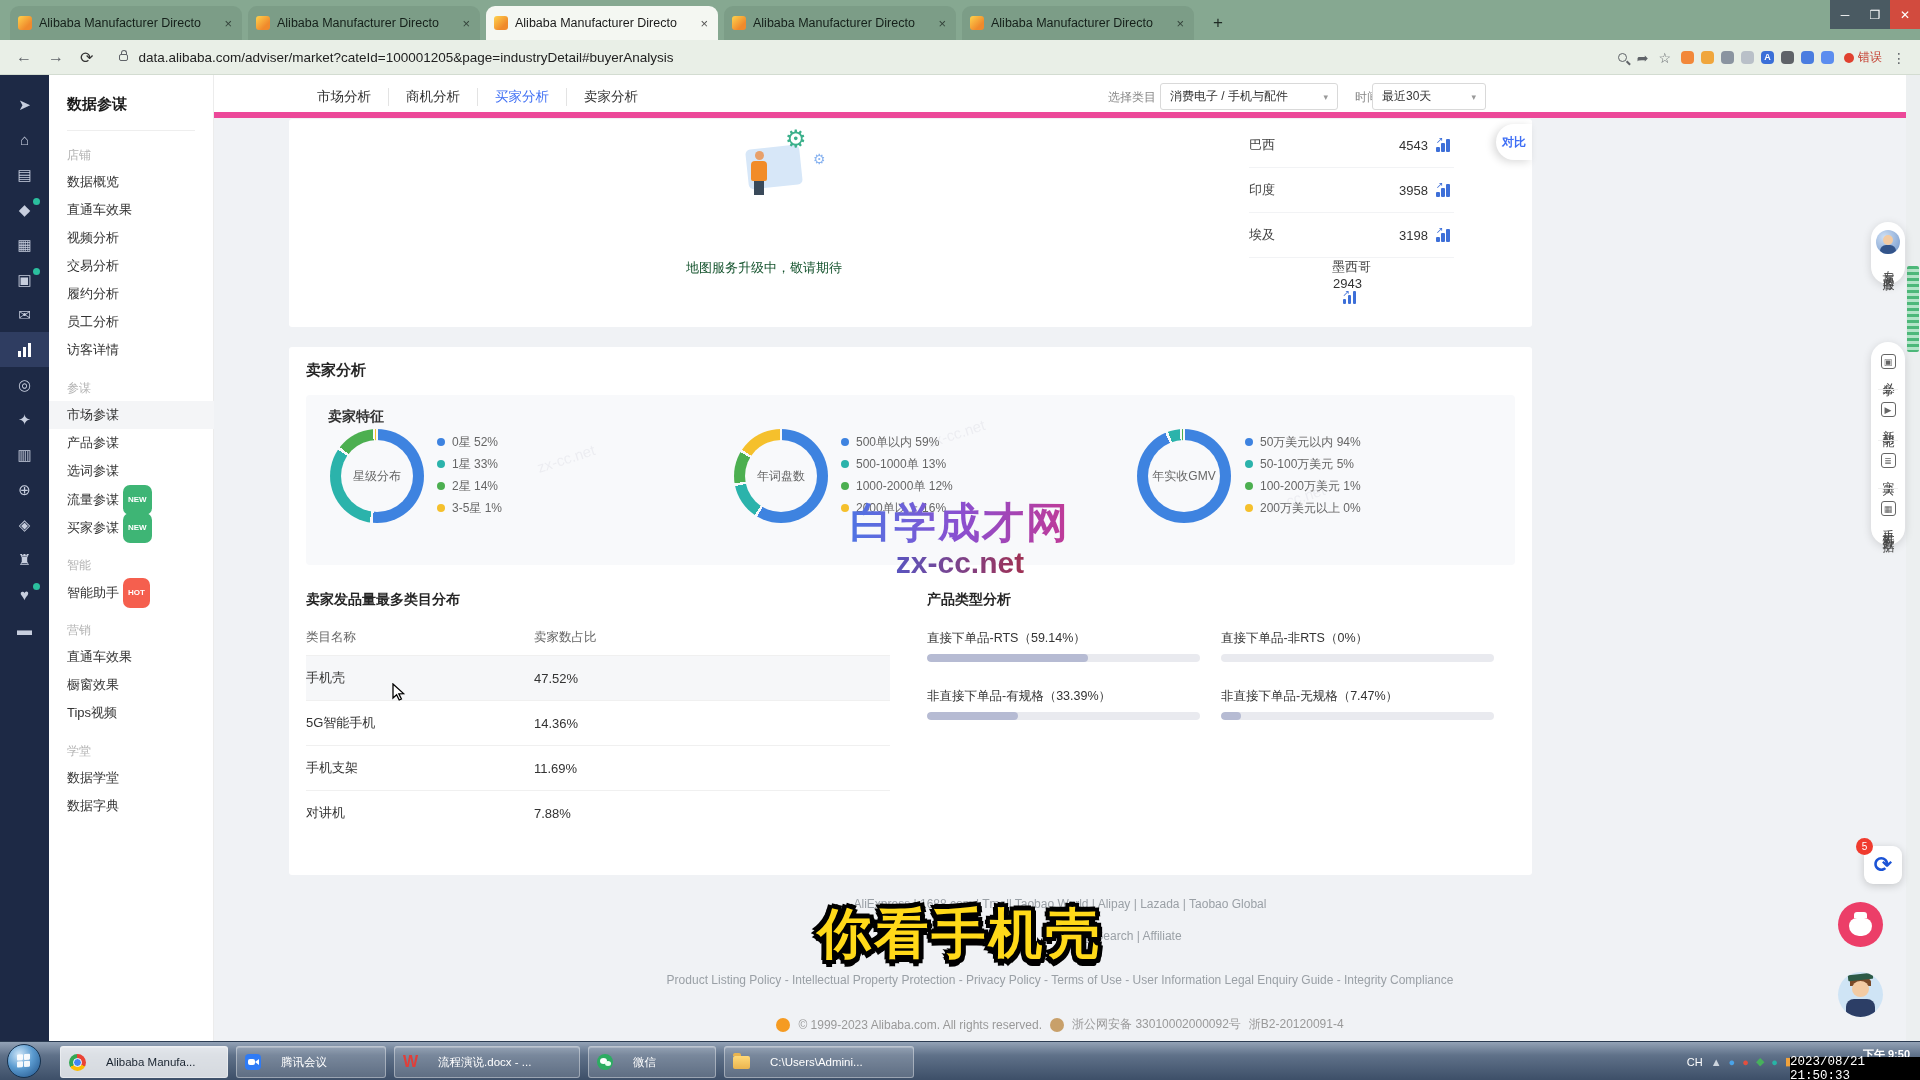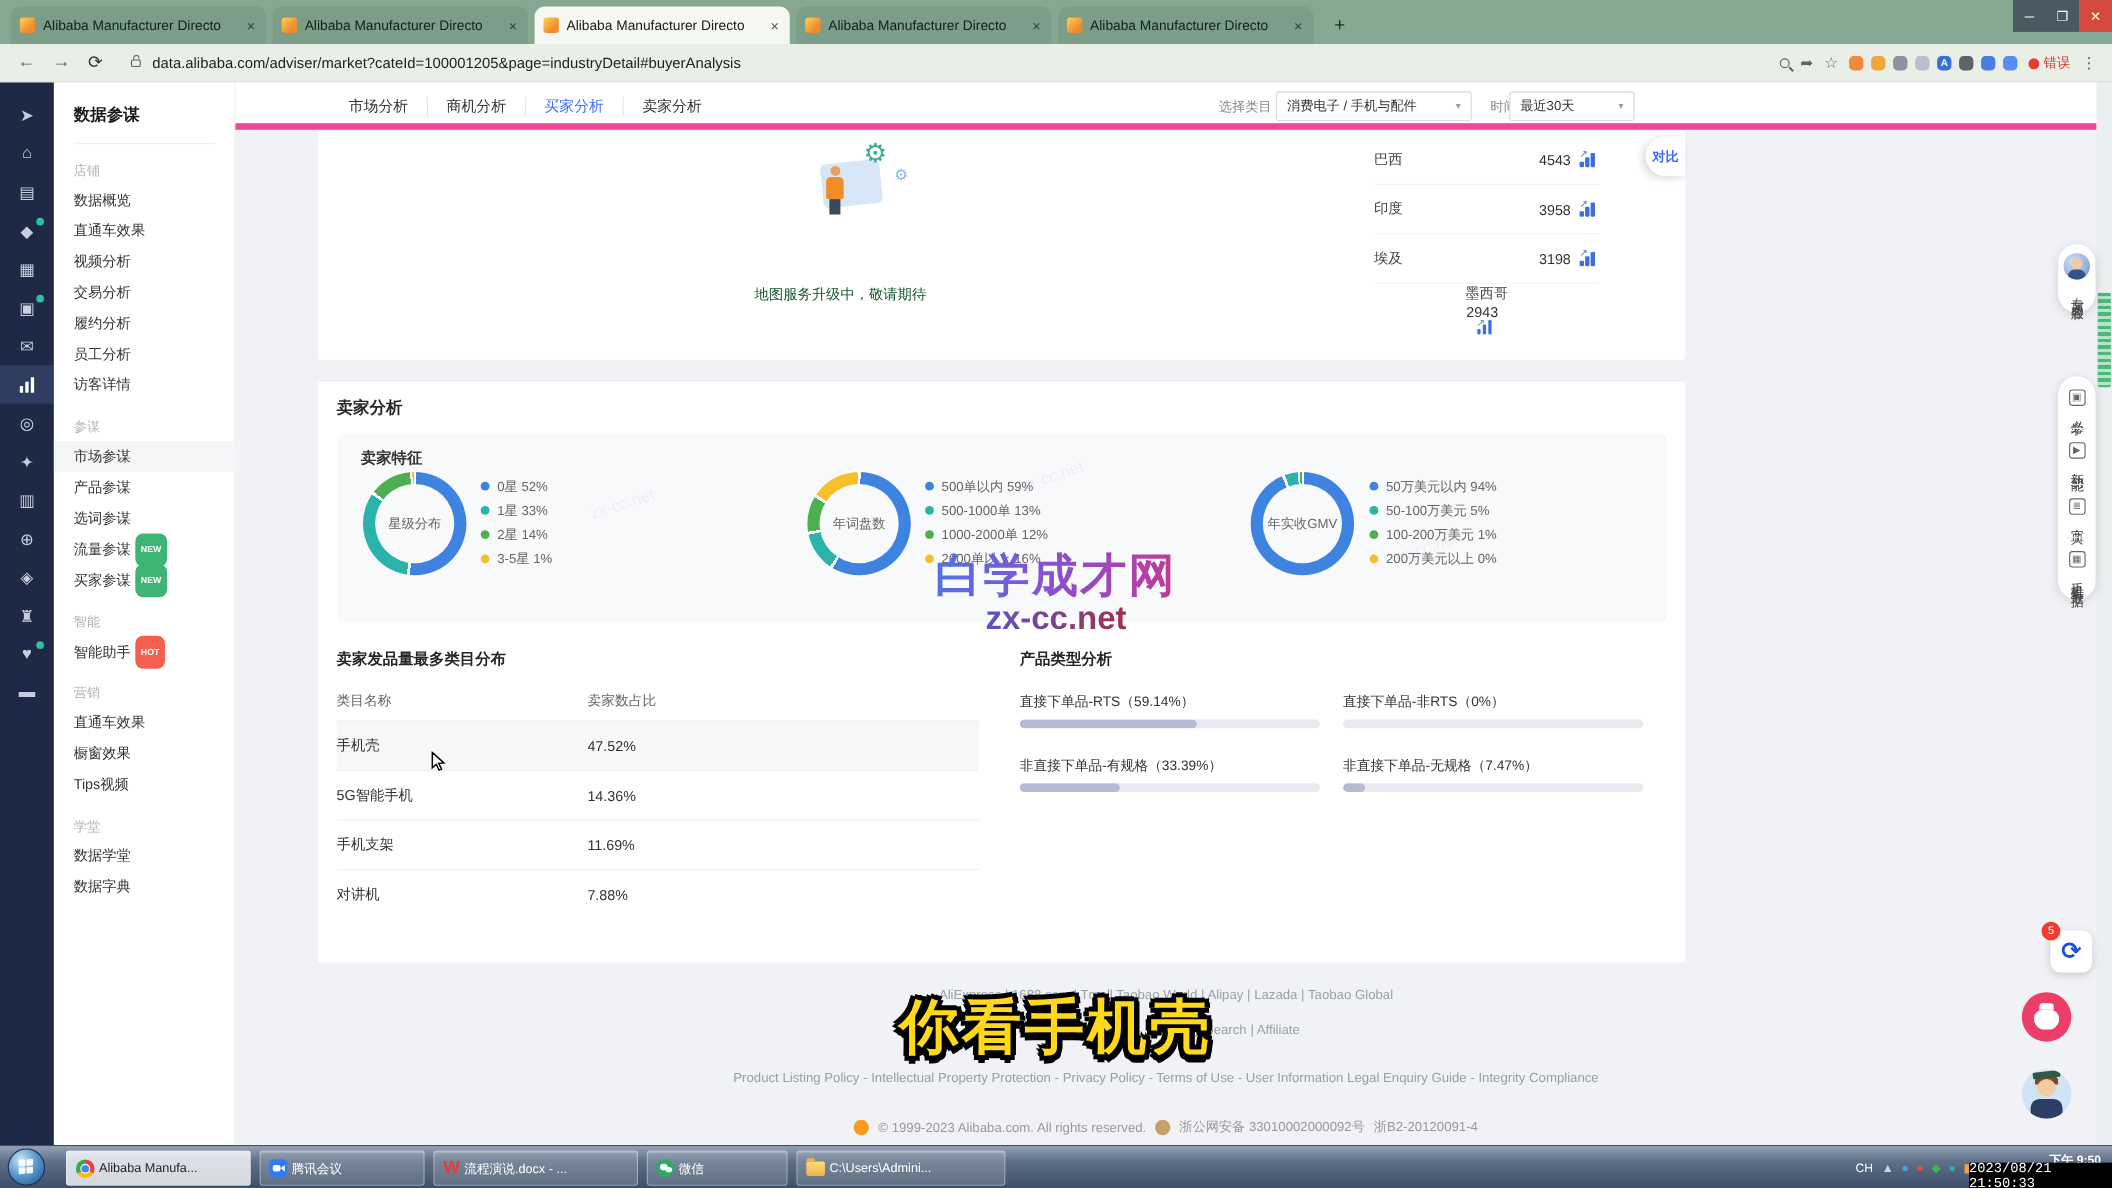--- a/index.html
+++ b/index.html
@@ -162,21 +162,21 @@
 
   
   #taskbar { position:absolute; left:0; top:1041px; width:1920px; height:39px;
              background:linear-gradient(180deg,#93a2b6,#5f7189 35%,#3d4f68); border-top:1px solid #2c3c52; z-index:40; }
   #start-orb { position:absolute; left:7px; top:2px; width:34px; height:34px; border-radius:50%;
                background:radial-gradient(circle at 35% 30%,#cfe6f8,#5b9bd0 45%,#1e4f86); border:1px solid #16324f;
                display:flex; align-items:center; justify-content:center; }
   .orbflag { width:14px; height:14px; display:grid; grid-template-columns:6px 6px; grid-template-rows:6px 6px; gap:1px; transform:skewY(-4deg); }
   .orbflag i { background:#fff; opacity:0.92; border-radius:1px; }
   .tbtn { position:absolute; top:4px; height:32px; border-radius:3px; border:1px solid rgba(255,255,255,0.38);
-          background:rgba(255,255,255,0.16); display:flex; align-items:center; gap:4px; padding:0 8px;
+          background:rgba(255,255,255,0.16); display:flex; align-items:center; gap:20px; padding:0 8px;
           font-size:11.5px; color:#fff; box-shadow:inset 0 1px 0 rgba(255,255,255,0.25); }
   .tbtn.active { background:rgba(255,255,255,0.78); color:#1a2430; }
   .tbtn .lbl { white-space:nowrap; overflow:hidden; }
   .chrome-ic { width:17px; height:17px; border-radius:50%; background:conic-gradient(#ea4335 0 33%,#fbbc05 0 66%,#34a853 0 100%); position:relative; flex:none; }
   .chrome-ic:before { content:""; position:absolute; left:4px; top:4px; width:9px; height:9px; border-radius:50%; background:#4285f4; border:1.5px solid #fff; box-sizing:border-box; }
   .meet-ic { width:16px; height:16px; border-radius:4px; background:#2f7bf5; position:relative; flex:none; }
   .meet-ic:before { content:""; position:absolute; left:3px; top:5px; width:7px; height:6px; border-radius:2px; background:#fff; }
   .meet-ic:after { content:""; position:absolute; left:10px; top:5px; border-top:3px solid transparent; border-bottom:3px solid transparent; border-right:4px solid #fff; }
   .wps-ic { color:#e23e38; font-weight:900; font-size:16px; flex:none; }
   .wx-ic { width:16px; height:16px; border-radius:50%; background:#2dac62; position:relative; flex:none; }

